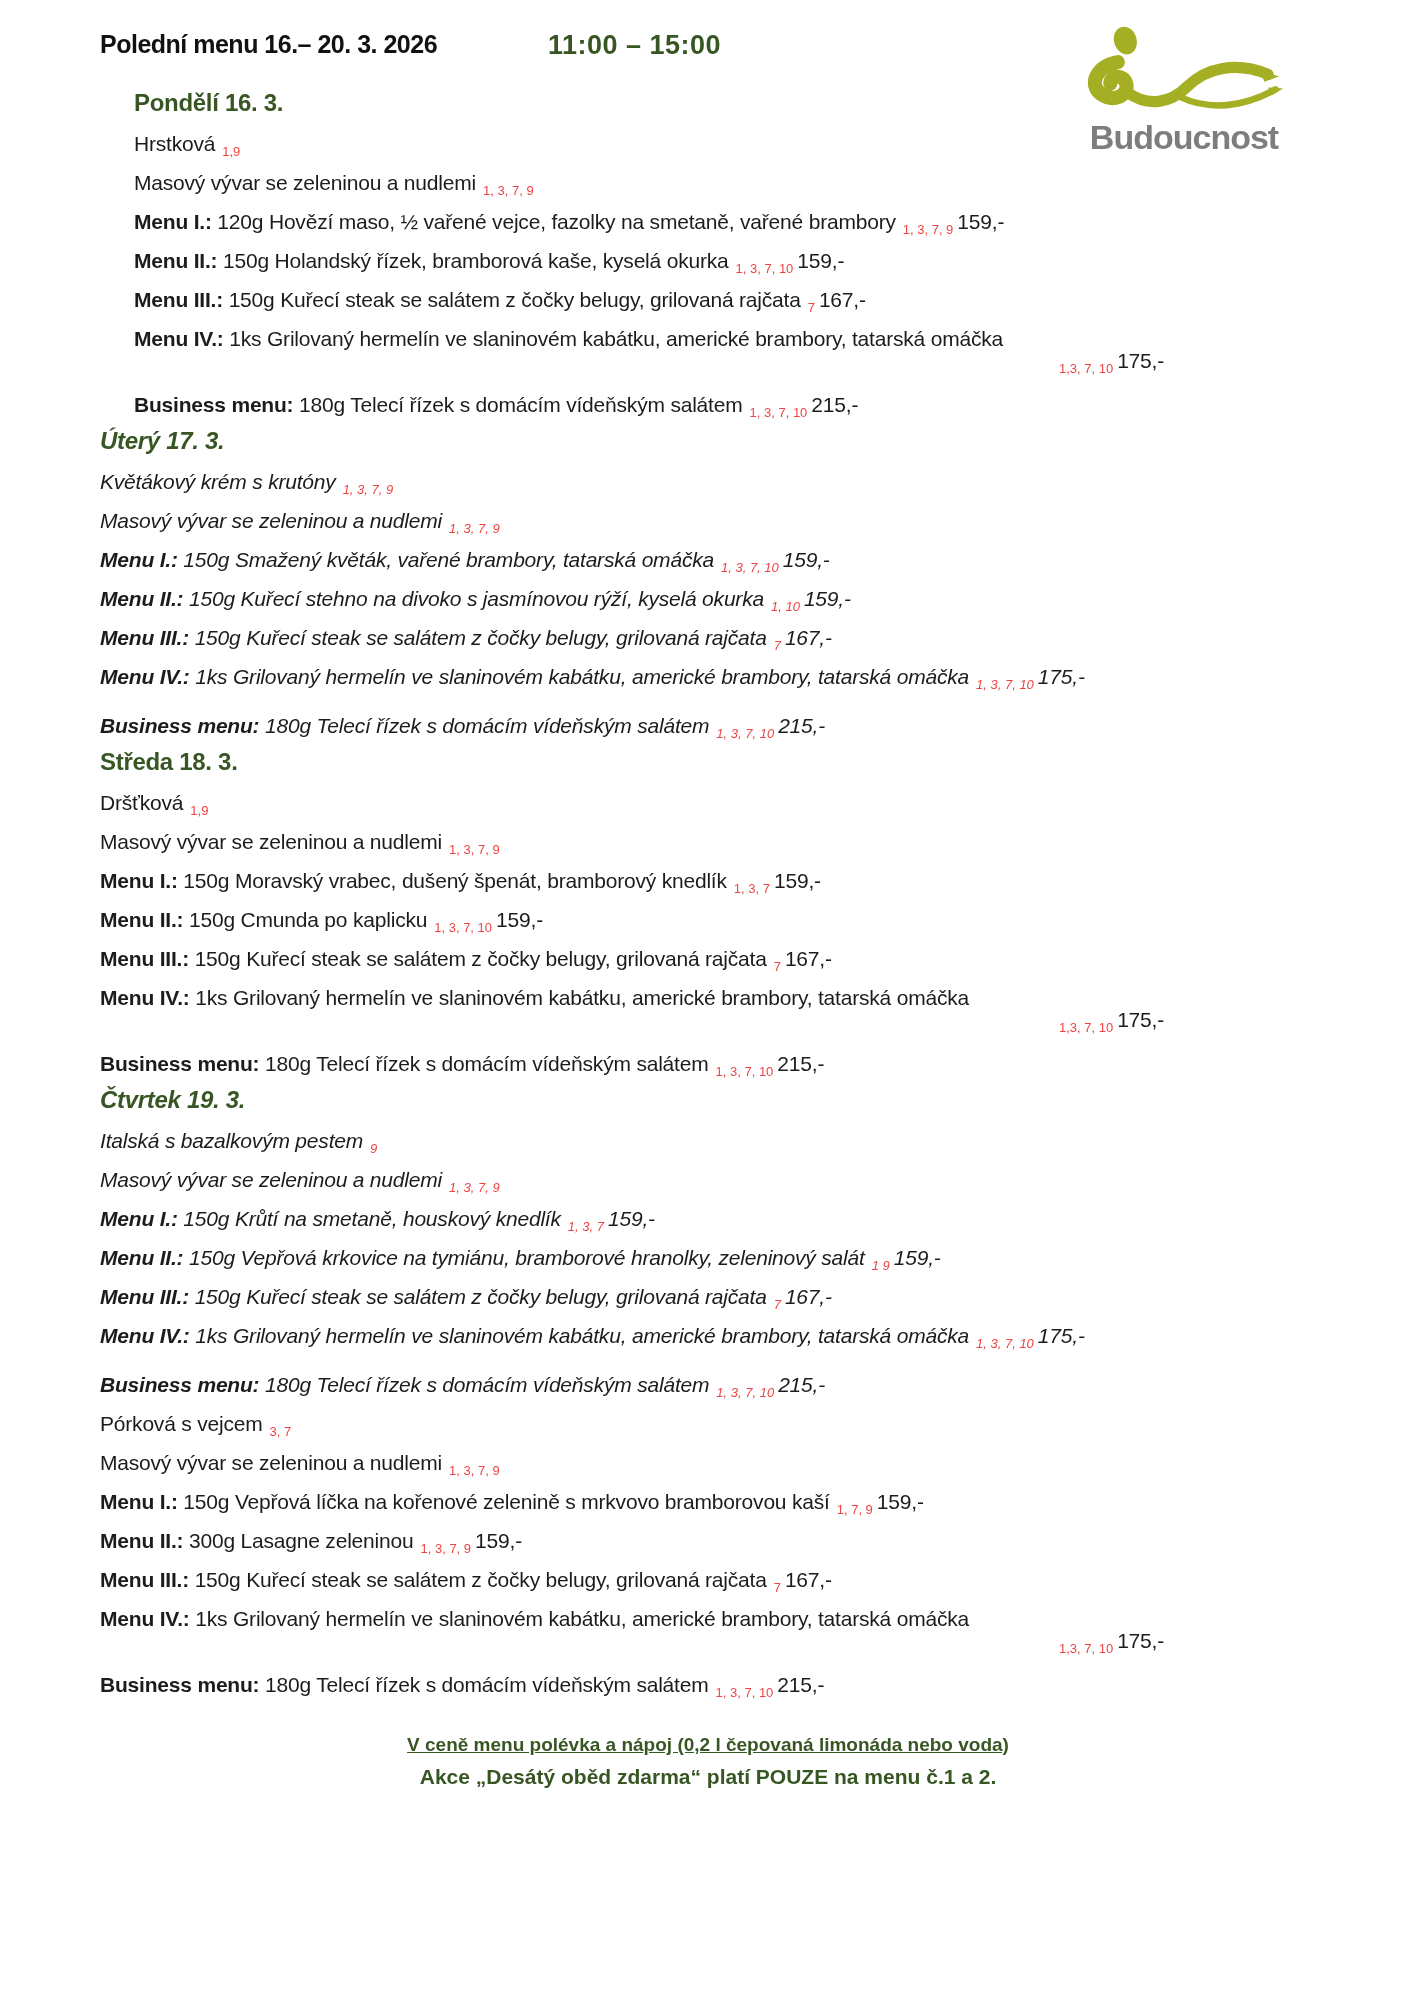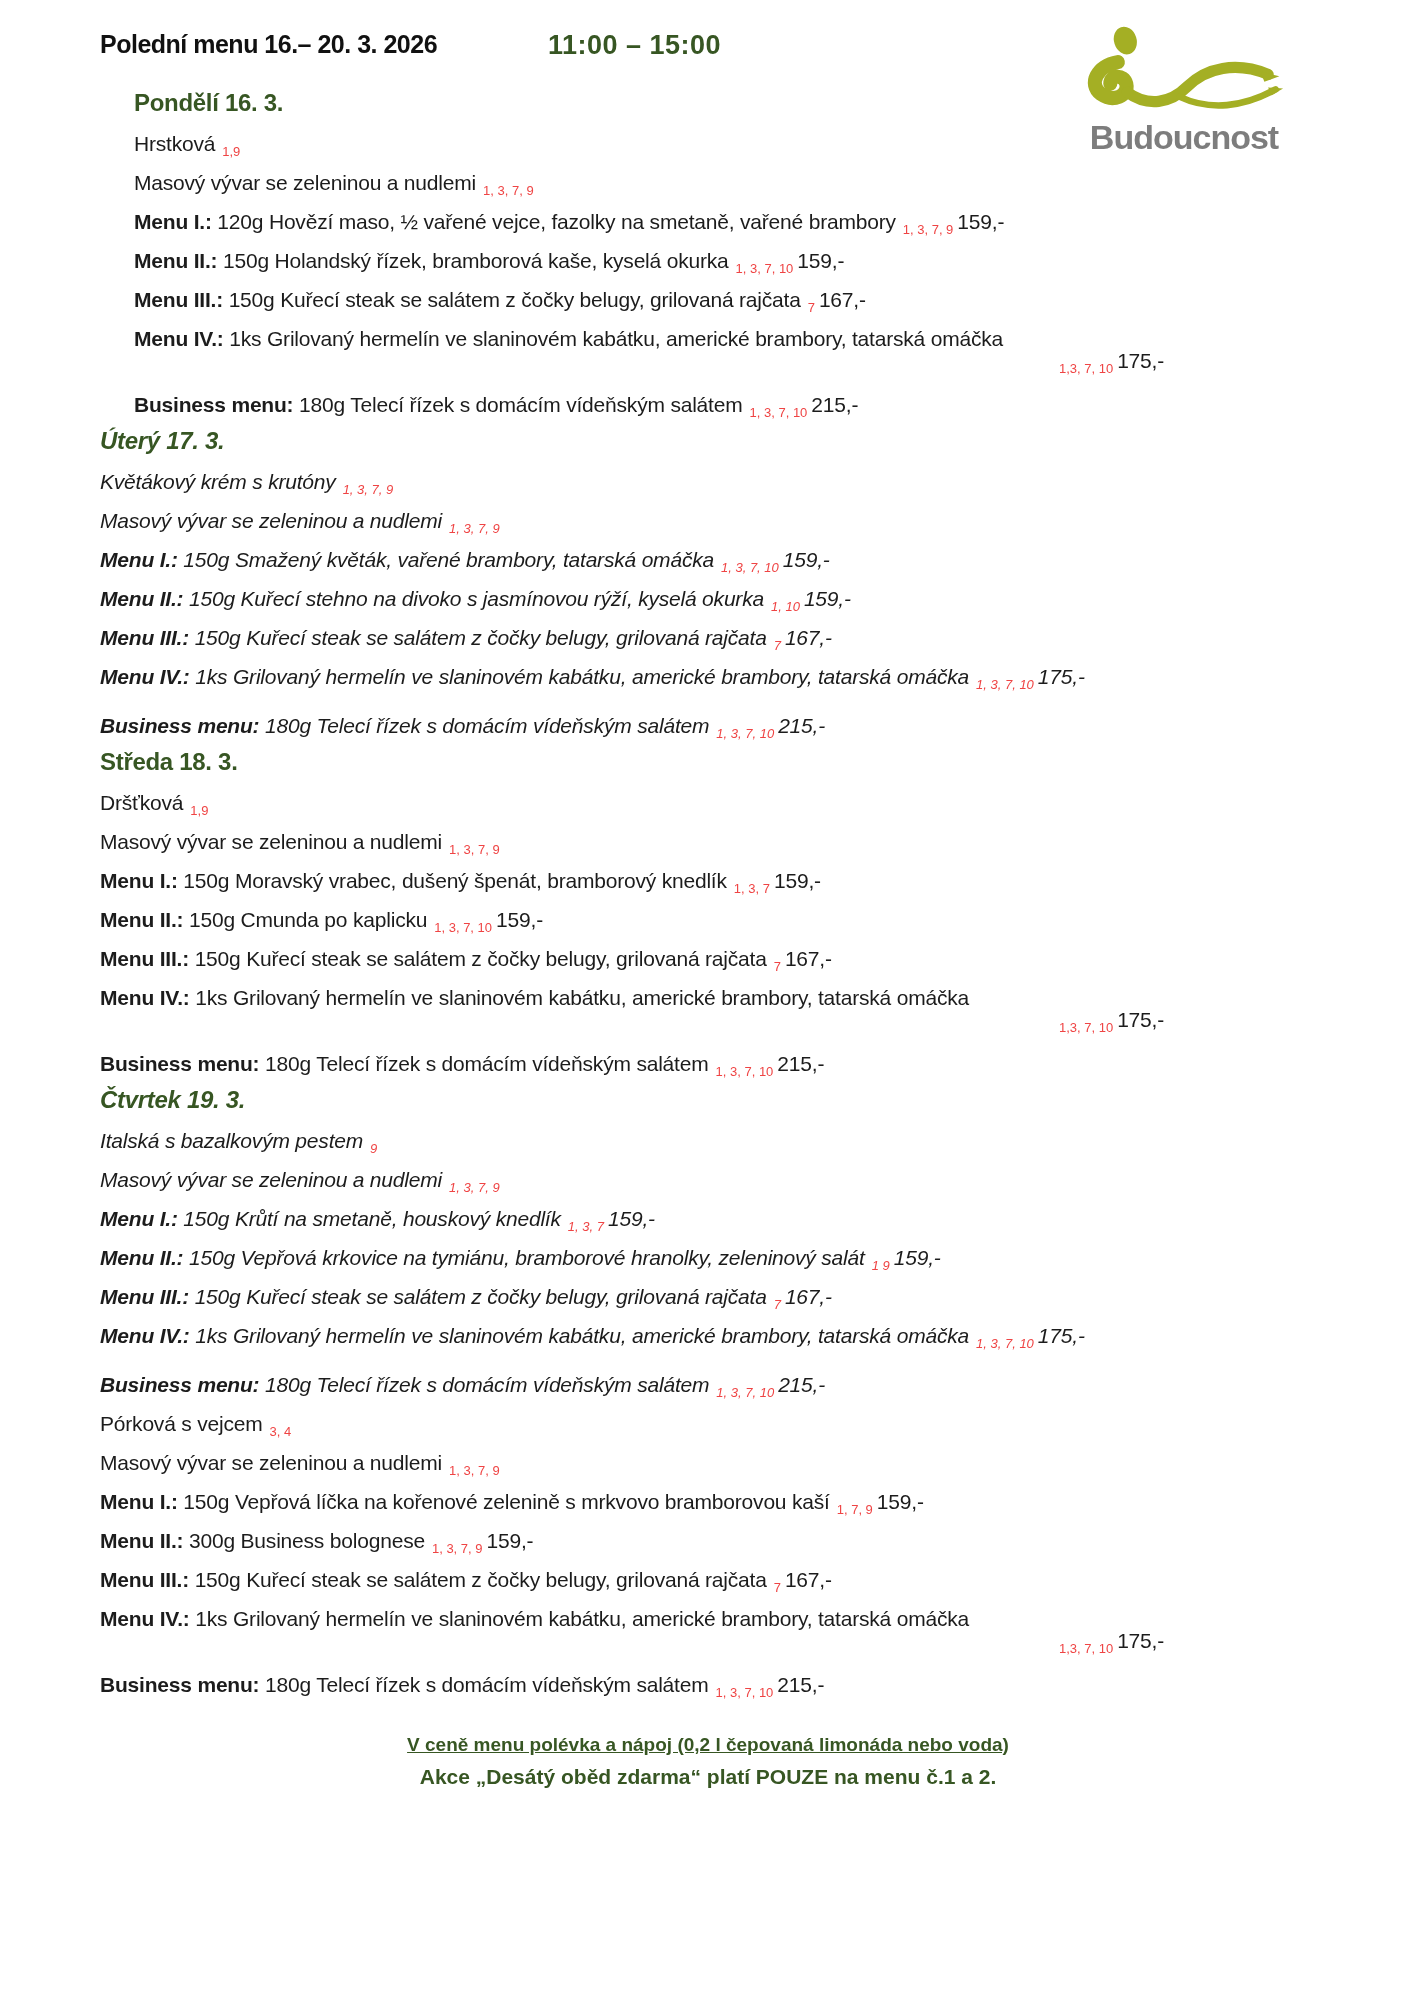--- a/index.html
+++ b/index.html
@@ -90,24 +90,24 @@
         <div class="day-heading">Čtvrtek 19. 3.</div>
         <div class="line"><span class="mtext">Italská s bazalkovým pestem</span><span class="allerg">9</span></div>
         <div class="line"><span class="mtext">Masový vývar se zeleninou a nudlemi</span><span class="allerg">1, 3, 7, 9</span></div>
         <div class="line"><span class="mlabel">Menu I.: </span><span class="mtext">150g Krůtí na smetaně, houskový knedlík</span><span class="allerg">1, 3, 7</span><span class="price">159,-</span></div>
         <div class="line"><span class="mlabel">Menu II.: </span><span class="mtext">150g Vepřová krkovice na tymiánu, bramborové hranolky, zeleninový salát</span><span class="allerg">1 9</span><span class="price">159,-</span></div>
         <div class="line"><span class="mlabel">Menu III.: </span><span class="mtext">150g Kuřecí steak se salátem z čočky belugy, grilovaná rajčata</span><span class="allerg">7</span><span class="price">167,-</span></div>
         <div class="line"><span class="mlabel">Menu IV.: </span><span class="mtext">1ks Grilovaný hermelín ve slaninovém kabátku, americké brambory, tatarská omáčka</span><span class="allerg">1, 3, 7, 10</span><span class="price">175,-</span></div>
         <div class="line business"><span class="mlabel">Business menu: </span><span class="mtext">180g Telecí řízek s domácím vídeňským salátem</span><span class="allerg">1, 3, 7, 10</span><span class="price">215,-</span></div>
       </section>
       <section class="section">
-        <div class="line"><span class="mtext">Pórková s vejcem</span><span class="allerg">3, 4</span></div>
+        <div class="line"><span class="mtext">Pórková s vejcem</span><span class="allerg">3, 7</span></div>
         <div class="line"><span class="mtext">Masový vývar se zeleninou a nudlemi</span><span class="allerg">1, 3, 7, 9</span></div>
         <div class="line"><span class="mlabel">Menu I.: </span><span class="mtext">150g Vepřová líčka na kořenové zelenině s mrkvovo bramborovou kaší</span><span class="allerg">1, 7, 9</span><span class="price">159,-</span></div>
-        <div class="line"><span class="mlabel">Menu II.: </span><span class="mtext">300g Business bolognese</span><span class="allerg">1, 3, 7, 9</span><span class="price">159,-</span></div>
+        <div class="line"><span class="mlabel">Menu II.: </span><span class="mtext">300g Lasagne zeleninou</span><span class="allerg">1, 3, 7, 9</span><span class="price">159,-</span></div>
         <div class="line"><span class="mlabel">Menu III.: </span><span class="mtext">150g Kuřecí steak se salátem z čočky belugy, grilovaná rajčata</span><span class="allerg">7</span><span class="price">167,-</span></div>
         <div class="line"><span class="mlabel">Menu IV.: </span><span class="mtext">1ks Grilovaný hermelín ve slaninovém kabátku, americké brambory, tatarská omáčka</span><div class="dropline"><span class="allerg">1,3, 7, 10</span><span class="price">175,-</span></div></div>
         <div class="line business"><span class="mlabel">Business menu: </span><span class="mtext">180g Telecí řízek s domácím vídeňským salátem</span><span class="allerg">1, 3, 7, 10</span><span class="price">215,-</span></div>
       </section>
     </div>
 
   <div class="footer">
     <div class="footer-line1">V ceně menu polévka a nápoj (0,2 l čepovaná limonáda nebo voda)</div>
     <div class="footer-line2">Akce „Desátý oběd zdarma“ platí POUZE na menu č.1 a 2.</div>
   </div>

